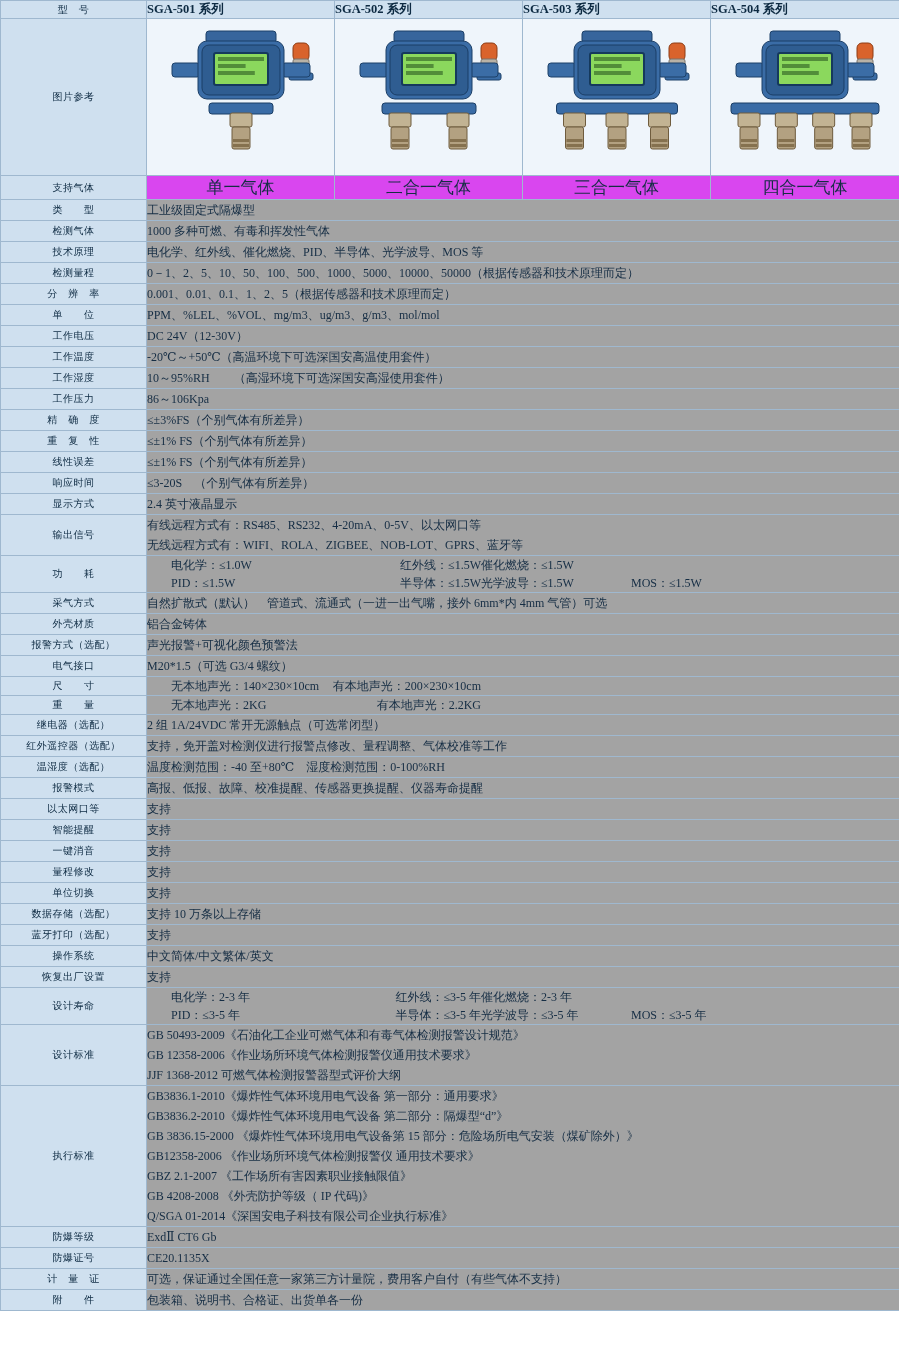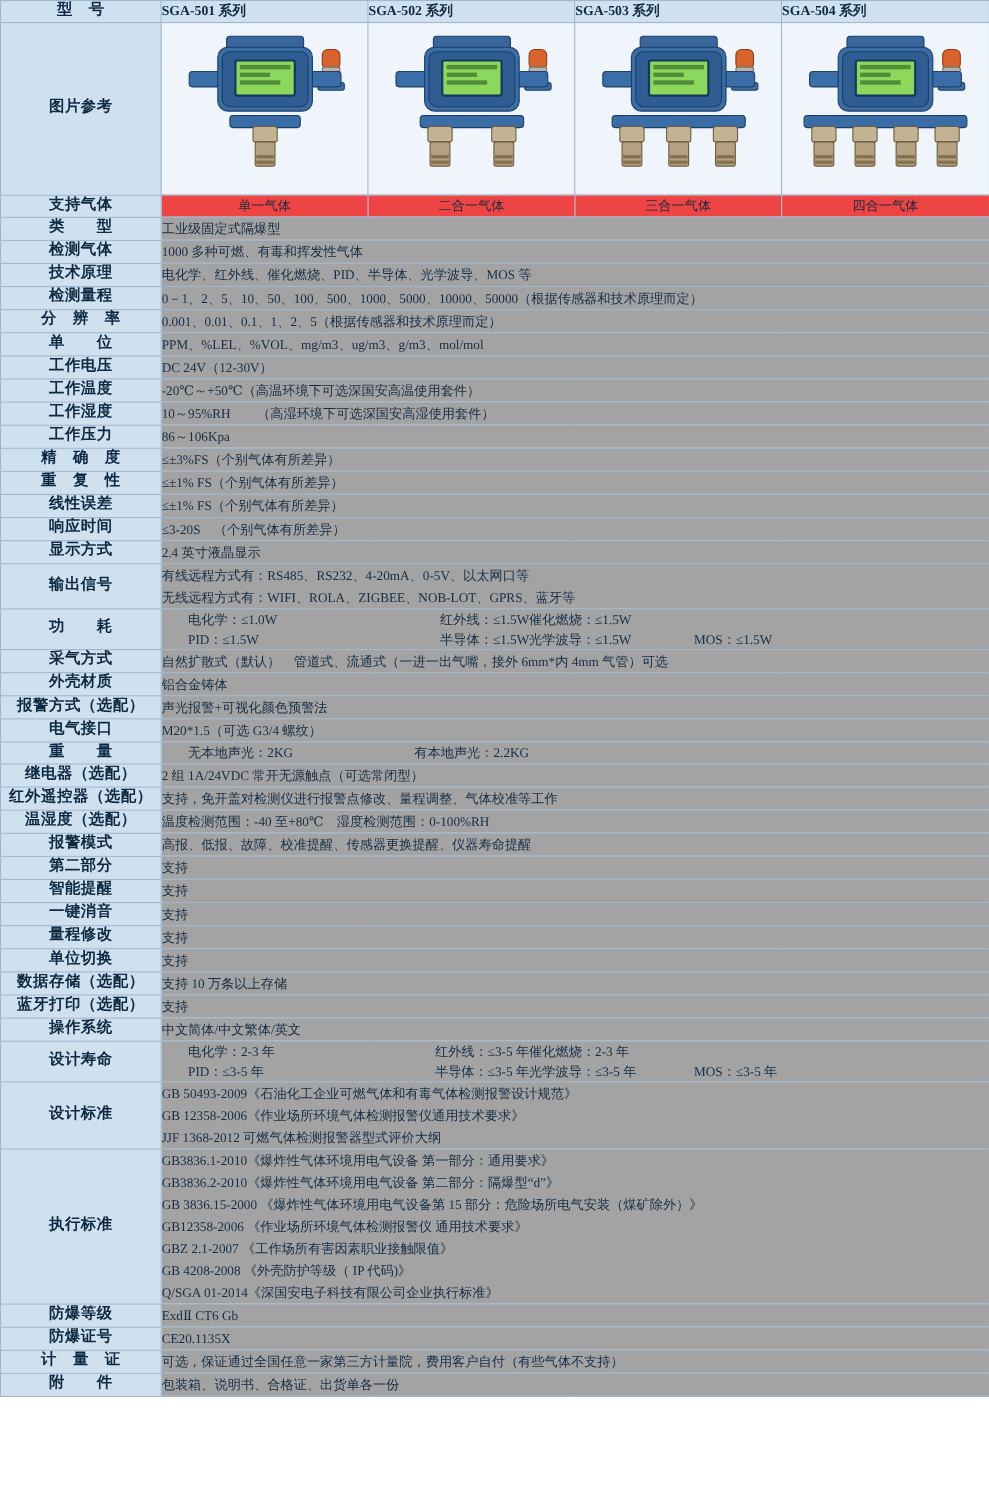--- a/index.html
+++ b/index.html
@@ -20,25 +20,25 @@
   }
   table.spec td {
     border: 1px solid #9fb8cf;
     padding: 0;
     vertical-align: middle;
   }
   td.label {
     width: 146px;
     background: #cfe0ef;
     text-align: center;
-    font-weight: bold;
+    font-weight: normal;
     color: #0d2a42;
     padding: 4px 3px;
     line-height: 1.35;
-    font-size: 14px;
+    font-size: 10px;
     letter-spacing: 0.5px;
   }
   td.val {
     background: #a3a3a3;
     padding: 5px 7px;
     line-height: 1.5;
     font-size: 12px;
     color: #152d44;
   }
   .hdr-cell {
@@ -49,24 +49,24 @@
     padding: 6px 2px;
     font-size: 12.5px;
   }
   .img-cell {
     background: #eff5fb;
     text-align: center;
     padding: 4px 0 2px 0;
     height: 155px;
   }
   .gas-cell {
-    background: #ef4444;
+    background: #d946ef;
     text-align: center;
     padding: 5px 0;
-    font-size: 12px;
+    font-size: 17px;
     color: #152d44;
   }
   
   .line { display: block; }
   .pad-row .line { padding: 1px 0; }
   .two-col-line {
     display: flex;
   }
   .c1 { width: 150px; margin-left: 24px; }
   .c2 { width: 160px; text-align: right; }
@@ -334,20 +334,31 @@
           <span class="line">声光报警+可视化颜色预警法</span>
         </td>
       </tr>
       <tr>
         <td class="label">电气接口</td>
         <td class="val pad-row" colspan="4">
           <span class="line">M20*1.5（可选 G3/4 螺纹）</span>
         </td>
       </tr>
       <tr>
+        <td class="label">尺　　寸</td>
+        <td class="val pad-row" colspan="4">
+          <span class="two-col-line">
+            <span class="c1">无本地声光：140×230×10cm</span>
+            <span class="c2">有本地声光：200×230×10cm</span>
+            <span class="c3"></span>
+            <span class="c4"></span>
+          </span>
+        </td>
+      </tr>
+      <tr>
         <td class="label">重　　量</td>
         <td class="val pad-row" colspan="4">
           <span class="two-col-line">
             <span class="c1">无本地声光：2KG</span>
             <span class="c2">有本地声光：2.2KG</span>
             <span class="c3"></span>
             <span class="c4"></span>
           </span>
         </td>
       </tr>
@@ -369,21 +380,21 @@
           <span class="line">温度检测范围：-40 至+80℃　湿度检测范围：0-100%RH</span>
         </td>
       </tr>
       <tr>
         <td class="label">报警模式</td>
         <td class="val pad-row" colspan="4">
           <span class="line">高报、低报、故障、校准提醒、传感器更换提醒、仪器寿命提醒</span>
         </td>
       </tr>
       <tr>
-        <td class="label">第二部分</td>
+        <td class="label">以太网口等</td>
         <td class="val pad-row" colspan="4">
           <span class="line">支持</span>
         </td>
       </tr>
       <tr>
         <td class="label">智能提醒</td>
         <td class="val pad-row" colspan="4">
           <span class="line">支持</span>
         </td>
       </tr>
@@ -414,20 +425,26 @@
       <tr>
         <td class="label">蓝牙打印（选配）</td>
         <td class="val pad-row" colspan="4">
           <span class="line">支持</span>
         </td>
       </tr>
       <tr>
         <td class="label">操作系统</td>
         <td class="val pad-row" colspan="4">
           <span class="line">中文简体/中文繁体/英文</span>
+        </td>
+      </tr>
+      <tr>
+        <td class="label">恢复出厂设置</td>
+        <td class="val pad-row" colspan="4">
+          <span class="line">支持</span>
         </td>
       </tr>
       <tr>
         <td class="label">设计寿命</td>
         <td class="val pad-row" colspan="4">
           <span class="two-col-line">
             <span class="c1">电化学：2-3 年</span>
             <span class="c2">红外线：≤3-5 年</span>
             <span class="c3">催化燃烧：2-3 年</span>
             <span class="c4"></span>

